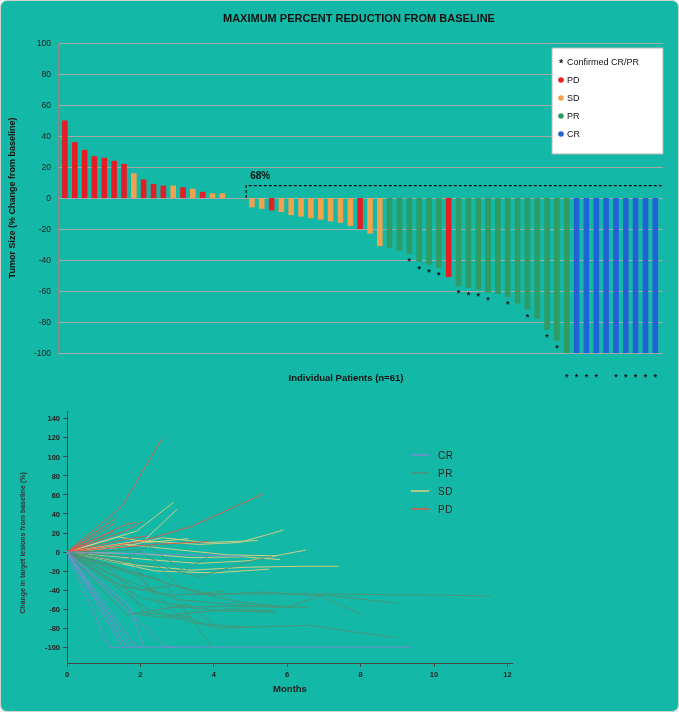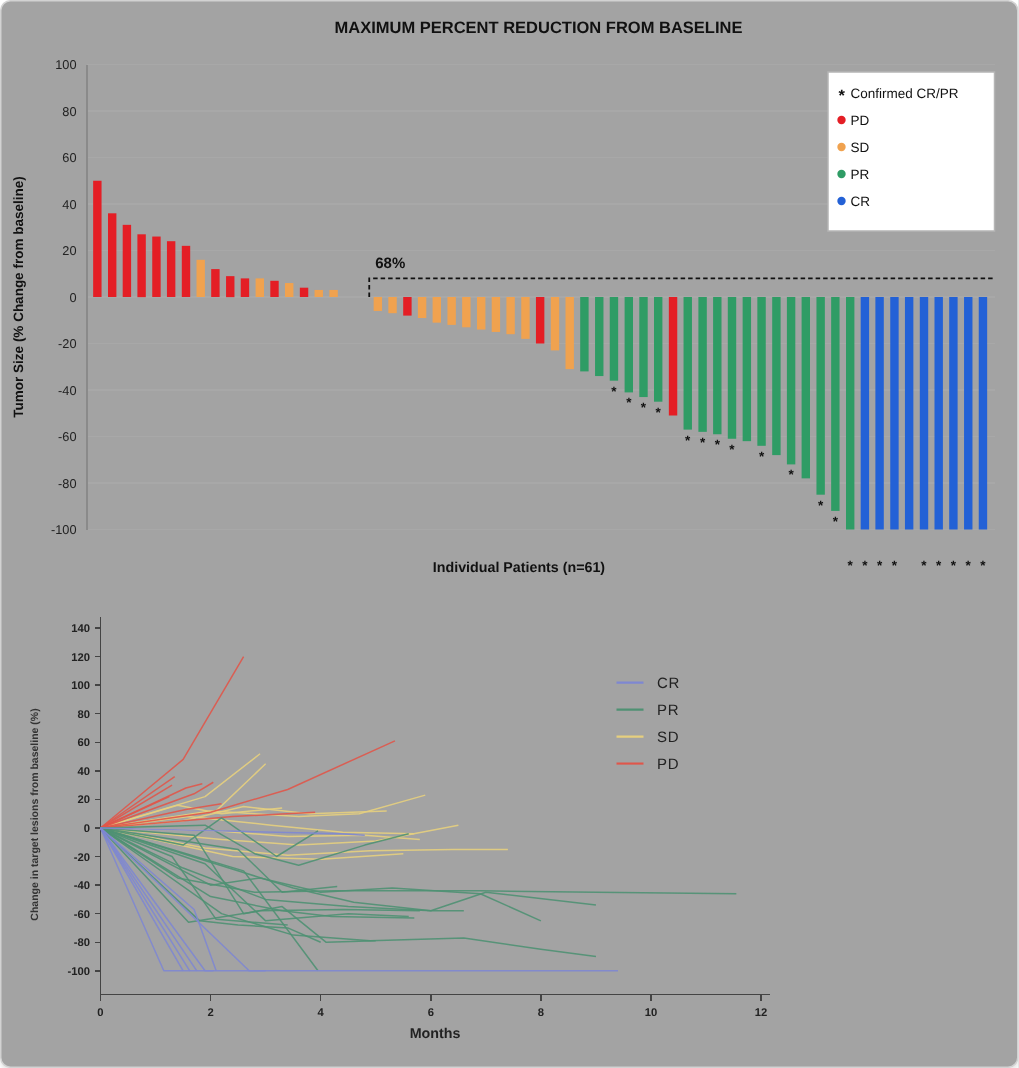--- a/index.html
+++ b/index.html
@@ -1,20 +1,20 @@
 <!DOCTYPE html>
 <html><head>
 <meta charset="utf-8">
 <style>
   html,body{margin:0;padding:0;background:#ffffff;}
   *{box-sizing:border-box;}
   .card{
     position:relative;
     width:679px;height:712px;
-    background:#a3a3a3;
+    background:#14b8a6;
     border:1px solid #d2d2d2;
     border-radius:7px;
     overflow:hidden;
     font-family:"Liberation Sans", sans-serif;
     box-shadow:0 2px 3px rgba(0,0,0,0.10);
   }
   svg{display:block;position:absolute;left:0;}
   #waterfall{top:0;}
   #spider{top:392px;}
   text{font-family:"Liberation Sans", sans-serif;}

